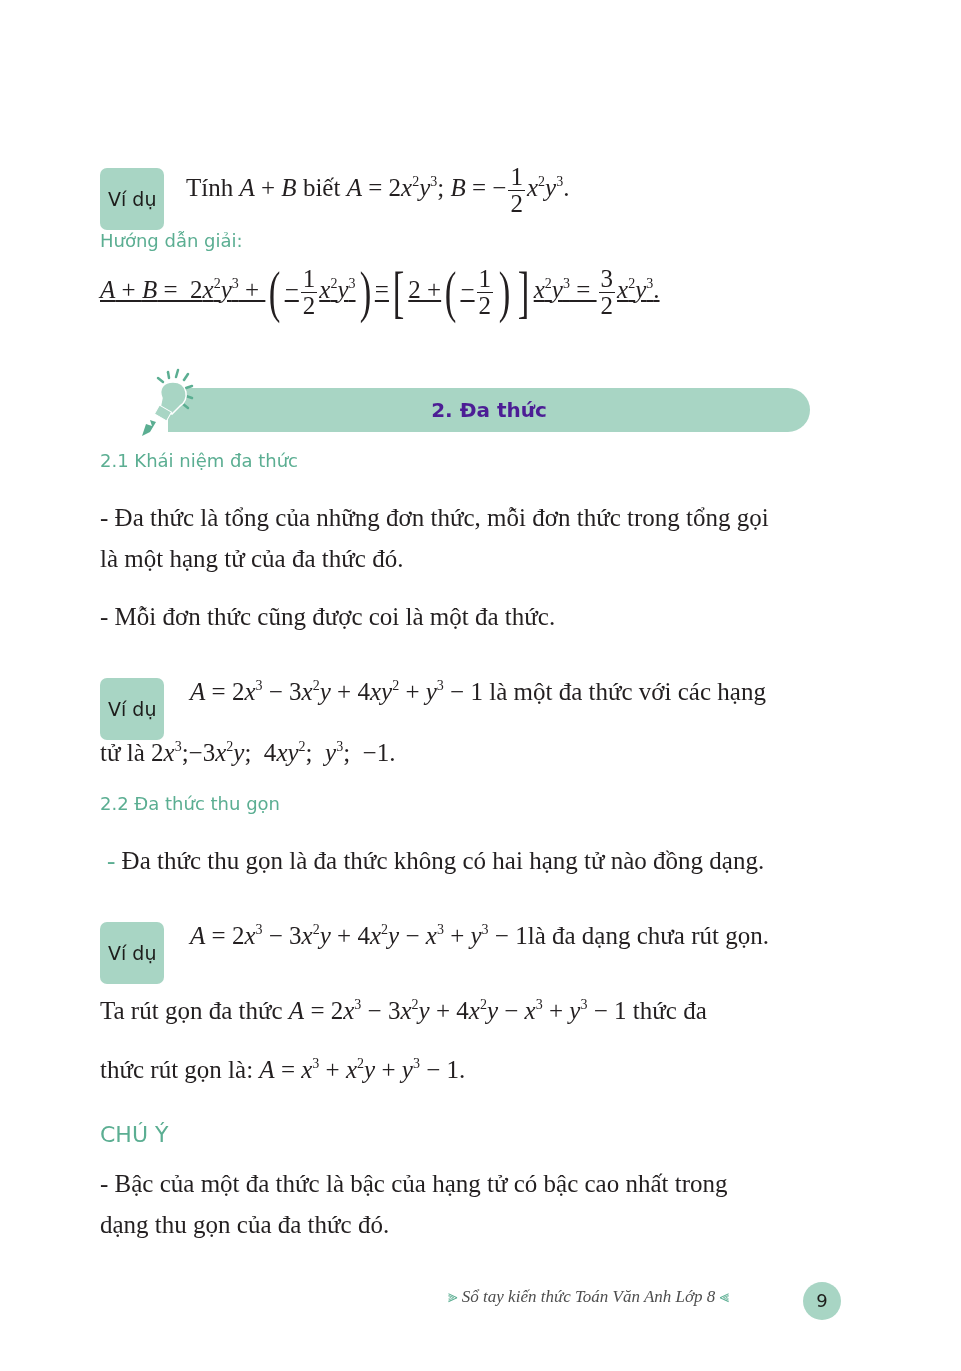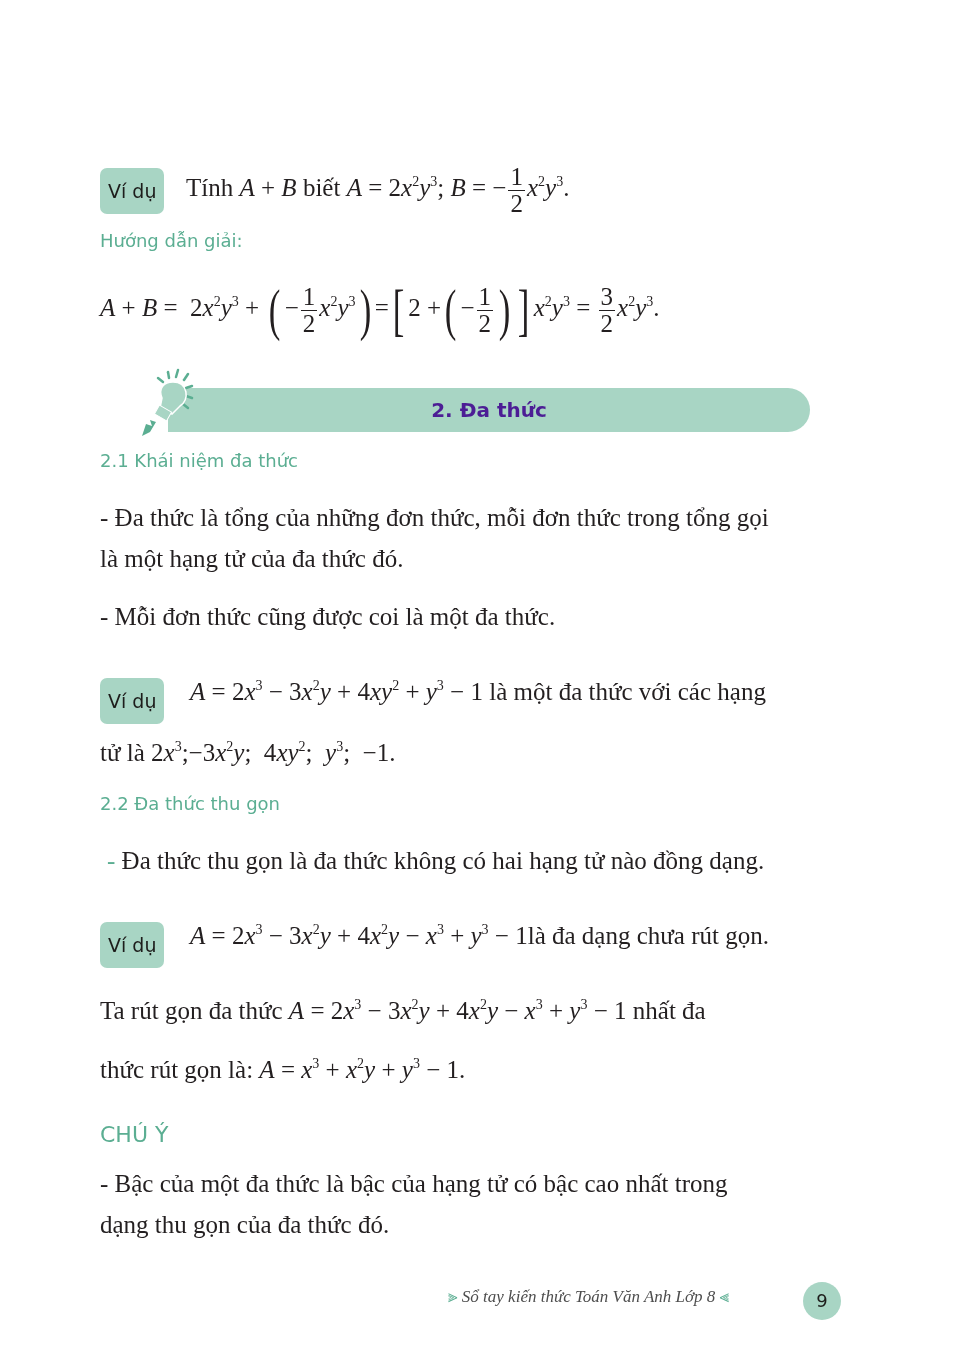--- a/index.html
+++ b/index.html
@@ -1,21 +1,21 @@
 <!DOCTYPE html>
 <html><head>
 <meta charset="utf-8">
 <style>
   html, body { margin: 0; padding: 0; background: #ffffff; }
   body { width: 961px; height: 1371px; position: relative; overflow: hidden;
          font-family: "Liberation Serif", "DejaVu Serif", serif; color: #231f20; }
   .abs { position: absolute; }
   .txt { font-size: 25px; line-height: 30px; white-space: nowrap; }
   .badge { position: absolute; background: #a8d5c4; border-radius: 7px; font-family: "DejaVu Sans", sans-serif;
-           font-size: 19px; color: #1d1d1b; padding: 8px 8px; height: 30px; line-height: 30px; }
+           font-size: 19px; color: #1d1d1b; padding: 16px 8px; height: 30px; line-height: 30px; }
   .heading { position: absolute; font-family: "DejaVu Sans", sans-serif; color: #5bae92; font-size: 18px; white-space: nowrap; }
   .math { font-family: "Liberation Serif", serif; font-size: 25px; }
   .math i { font-style: italic; }
   sup { font-size: 14px; vertical-align: 10px; line-height: 0; }
   .frac { display: inline-block; vertical-align: middle; text-align: center; margin: 0 2px; }
   .frac span { display: block; line-height: 26px; }
   .frac .num { border-bottom: 1.3px solid #231f20; padding: 0 2px; }
   .paren { font-size: 58px; font-weight: 100; vertical-align: middle; line-height: 60px; transform: scaleX(0.6); display: inline-block; }
   .banner { position: absolute; left: 168px; top: 388px; width: 642px; height: 44px; background: #a8d5c4;
             border-radius: 0 22px 22px 0; }
@@ -30,21 +30,21 @@
 <body>
 
 <div class="badge" style="left:100px; top:168px;">Ví dụ</div>
 <div class="abs txt" style="left:186px; top:164px;">
   <span>Tính </span><i>A</i> + <i>B</i><span> biết </span>
   <span class="math"><i>A</i> = 2<i>x</i><sup>2</sup><i>y</i><sup>3</sup>; <i>B</i> = −<span class="frac"><span class="num">1</span><span>2</span></span><i>x</i><sup>2</sup><i>y</i><sup>3</sup>.</span>
 </div>
 
 <div class="heading" style="left:100px; top:230px;text-align:right;">Hướng dẫn giải:</div>
 
-<div class="abs txt math" style="left:100px; top:278px; height:60px; line-height:60px;">
+<div class="abs txt math" style="left:100px; top:260px; height:60px; line-height:60px;text-decoration:underline;">
   <i>A</i> + <i>B</i> = &nbsp;2<i>x</i><sup>2</sup><i>y</i><sup>3</sup> + <span class="paren">(</span>−<span class="frac"><span class="num">1</span><span>2</span></span><i>x</i><sup>2</sup><i>y</i><sup>3</sup><span class="paren">)</span>=<span class="paren">[</span>2 +<span class="paren">(</span>−<span class="frac"><span class="num">1</span><span>2</span></span><span class="paren">)</span><span class="paren">]</span><i>x</i><sup>2</sup><i>y</i><sup>3</sup> = <span class="frac"><span class="num">3</span><span>2</span></span><i>x</i><sup>2</sup><i>y</i><sup>3</sup>.
 </div>
 
 <div class="banner">
   <div class="banner-title">2. Đa thức</div>
 </div>
 <svg class="abs" style="left:128px; top:366px;" width="80" height="74" viewBox="0 0 80 74">
   <g stroke="#5bae92" stroke-width="2.5" stroke-linecap="round">
     <line x1="40" y1="6" x2="41" y2="12"></line>
       <line x1="50" y1="4" x2="48" y2="11"></line>
@@ -76,21 +76,21 @@
 <div class="abs txt" style="left:100px; top:846px;margin-left:7px;">
   <span style="color:#5bae92;">- </span><span>Đa thức thu gọn là đa thức không có hai hạng tử nào đồng dạng.</span>
 </div>
 
 <div class="badge" style="left:100px; top:922px;">Ví dụ</div>
 <div class="abs txt" style="left:190px; top:921px;">
   <span class="math"><i>A</i> = 2<i>x</i><sup>3</sup> − 3<i>x</i><sup>2</sup><i>y</i> + 4<i>x</i><sup>2</sup><i>y</i> − <i>x</i><sup>3</sup> + <i>y</i><sup>3</sup> − 1</span><span>là đa dạng chưa rút gọn.</span>
 </div>
 
 <div class="abs txt" style="left:100px; top:996px;">
-  <span>Ta rút gọn đa thức </span><span class="math"><i>A</i> = 2<i>x</i><sup>3</sup> − 3<i>x</i><sup>2</sup><i>y</i> + 4<i>x</i><sup>2</sup><i>y</i> − <i>x</i><sup>3</sup> + <i>y</i><sup>3</sup> − 1</span><span> nhất đa</span>
+  <span>Ta rút gọn đa thức </span><span class="math"><i>A</i> = 2<i>x</i><sup>3</sup> − 3<i>x</i><sup>2</sup><i>y</i> + 4<i>x</i><sup>2</sup><i>y</i> − <i>x</i><sup>3</sup> + <i>y</i><sup>3</sup> − 1</span><span> thức đa</span>
 </div>
 <div class="abs txt" style="left:100px; top:1055px;">
   <span>thức rút gọn là: </span><span class="math"><i>A</i> = <i>x</i><sup>3</sup> + <i>x</i><sup>2</sup><i>y</i> + <i>y</i><sup>3</sup> − 1.</span>
 </div>
 
 <div class="heading" style="left:100px; top:1122px; font-size:22px;">CHÚ Ý</div>
 <div class="abs txt" style="left:100px; top:1169px;">- Bậc của một đa thức là bậc của hạng tử có bậc cao nhất trong</div>
 <div class="abs txt" style="left:100px; top:1210px;">dạng thu gọn của đa thức đó.</div>
 
 <div class="footer">

